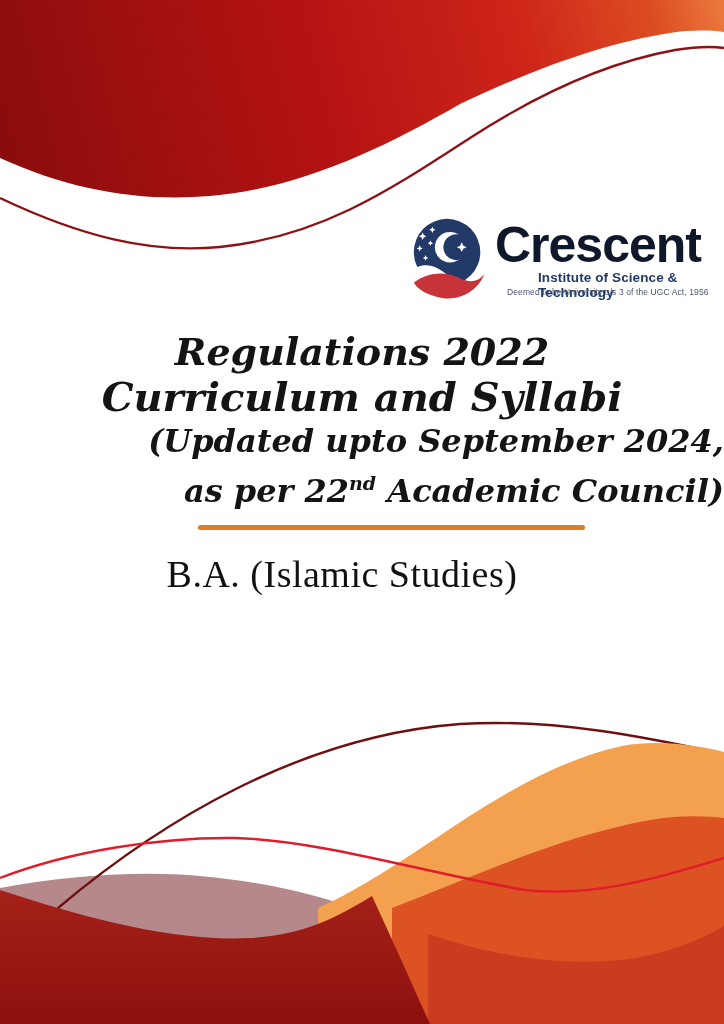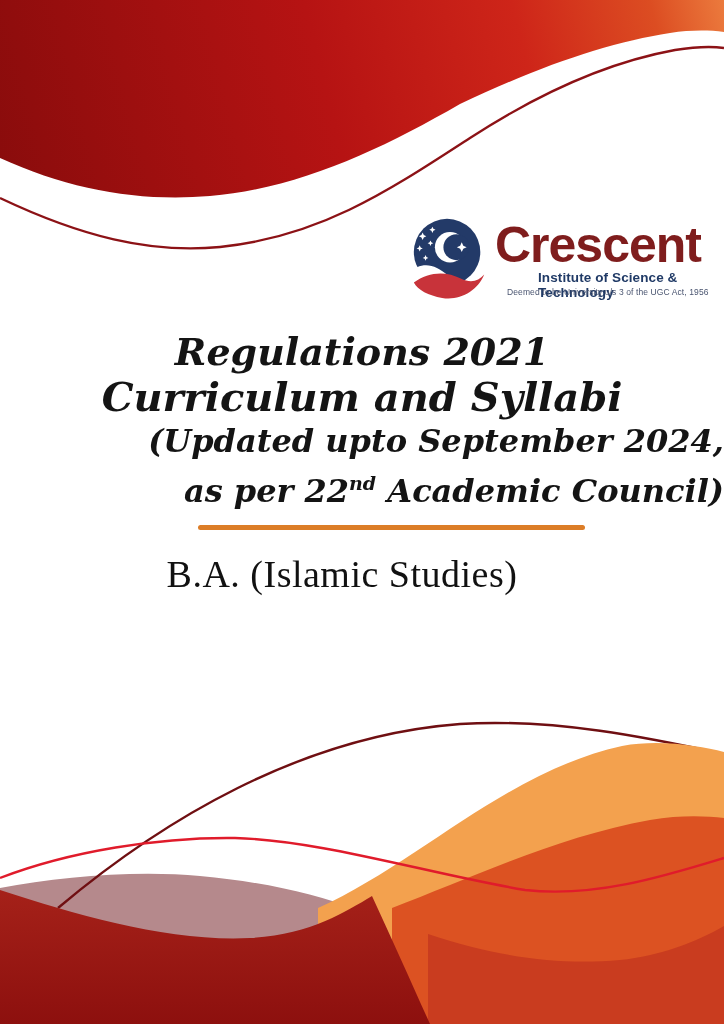--- a/index.html
+++ b/index.html
@@ -14,21 +14,21 @@
   
   .logo{position:absolute;left:406px;top:200px;width:306px;height:100px;}
   .logo .mark{position:absolute;left:0;top:13px;width:88px;height:88px;}
   .logo .tm-line{
     position:absolute;right:2px;top:6px;width:100%;text-align:right;
     font-size:11.5px;letter-spacing:.3px;color:#41506E;font-weight:600;
   }
   .logo .brand{
     position:absolute;left:89px;top:20px;
     font-size:50px;line-height:50px;font-weight:700;letter-spacing:-1px;
-    color:#7f1d1d;
+    color:#0f172a;
   }
   .logo .institute{
     position:absolute;left:92px;top:70px;
     font-size:13.5px;color:#203A66;font-weight:600;letter-spacing:.1px;margin-left:40px;
   }
   .logo .tagline{
     position:absolute;left:101px;top:86.5px;
     font-size:8.5px;color:#4A5570;letter-spacing:.1px;
   }
 
@@ -90,21 +90,21 @@
     <path d="M2,62 C16,49 29,52 43,64 C57,75 71,76 89,65 L89,90 L2,90 Z" fill="#ffffff"></path>
 
     <path d="M8,71 C23,60 41,59 56,67 C66,72 74,70 80,63 C73,80 55,90 37,87 C23,84 12,79 8,71 Z" fill="#C8333A"></path>
   </svg>
   <div class="brand">Crescent</div>
   <div class="institute">Institute of Science &amp; Technology</div>
   <div class="tagline">Deemed to be University u/s 3 of the UGC Act, 1956</div>
 </div>
 
 <div class="title-block">
-  <div class="title-l1">Regulations 2021</div>
+  <div class="title-l1">Regulations 2022</div>
   <div class="title-l2">Curriculum and Syllabi</div>
   <div class="title-l3">(Updated upto September 2024,</div>
   <div class="title-l4"><span>as per 22</span><sup>nd</sup><span> Academic Council)</span></div>
 </div>
 
 <div class="divider"></div>
 
 <div class="program">B.A. (Islamic Studies)</div>
 
 <svg id="bottom-wave" class="layer" viewBox="0 0 724 330" aria-hidden="true">

